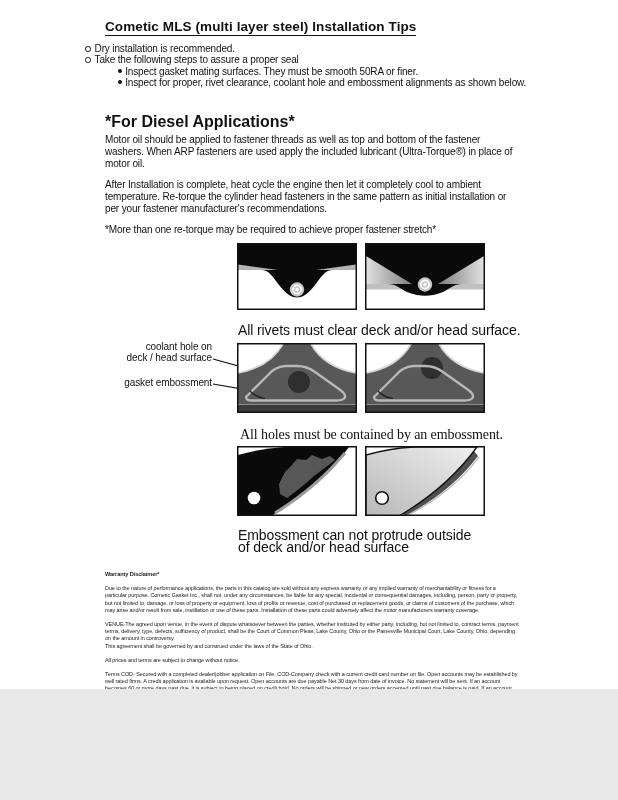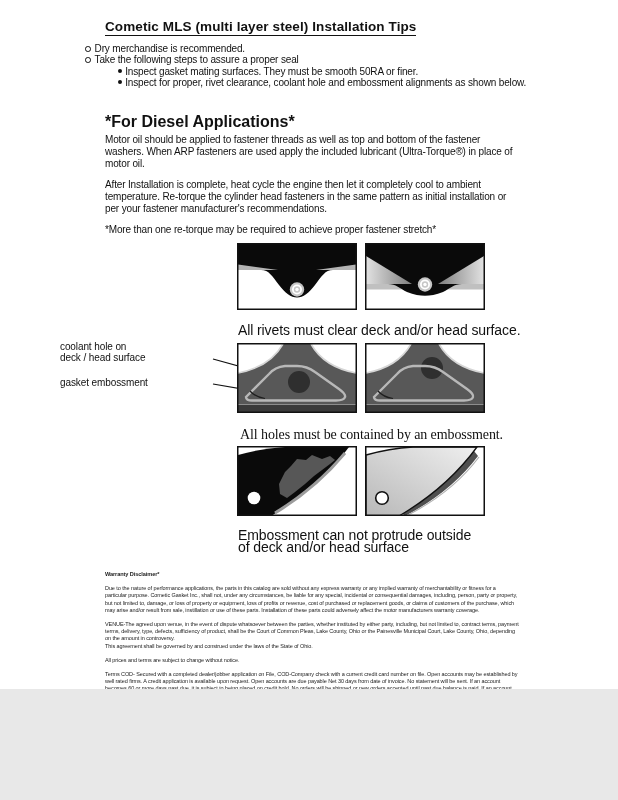--- a/index.html
+++ b/index.html
@@ -26,38 +26,38 @@
     width:4.2px;height:4.2px;background:#111;border-radius:50%;
     display:inline-block;margin:3px 3px 0 0;flex:0 0 auto;
   }
   .diesel{left:105px;top:116px;width:416px;font-size:10px;letter-spacing:-0.15px;line-height:12px;}
   .d-head{font-size:16px;font-weight:bold;letter-spacing:0;}
   .diesel p{margin:6px 0 0 0;}
   .fig-label{width:120px;text-align:center;font-size:13.5px;letter-spacing:0.4px;color:#161616;margin-top:35px;}
   .fig-box{width:120px;}
   .fig-box svg{display:block;}
   .caption{font-size:14px;letter-spacing:-0.1px;line-height:11.5px;color:#111;margin-top:13px;}
-  .ann{width:152px;left:60px;text-align:left;font-size:10px;letter-spacing:-0.1px;line-height:11px;white-space:nowrap;color:#111;}
+  .ann{width:152px;left:60px;text-align:right;font-size:10px;letter-spacing:-0.1px;line-height:11px;white-space:nowrap;color:#111;}
   .disc{left:105px;top:571px;width:414px;font-size:5.5px;letter-spacing:-0.08px;line-height:7.2px;color:#1c1c1c;}
   .disc .d-title{font-size:5.6px;font-weight:bold;margin:0 0 0 0;}
   .disc p{margin:7px 0 0 0;}
   .disc p.nogap{margin:0;}
   .footer-code{left:389px;top:759px;font-size:13.5px;letter-spacing:0.2px;color:#161616;}
 </style>
 </head>
 <body>
 
 <div class="page">
 
   <div class="abs title">Cometic MLS (multi layer steel) Installation Tips</div>
 
   <div class="abs tips">
     <div class="tip-row">
       <span class="m1"></span>
-      <span>Dry merchandise is recommended.</span>
+      <span>Dry installation is recommended.</span>
     </div>
     <div class="tip-row">
       <span class="m1"></span>
       <span>Take the following steps to assure a proper seal</span>
     </div>
     <div class="tip-row lvl2">
       <span class="m2"></span>
       <span>Inspect gasket mating surfaces.  They must be smooth 50RA or finer.</span>
     </div>
     <div class="tip-row lvl2">

